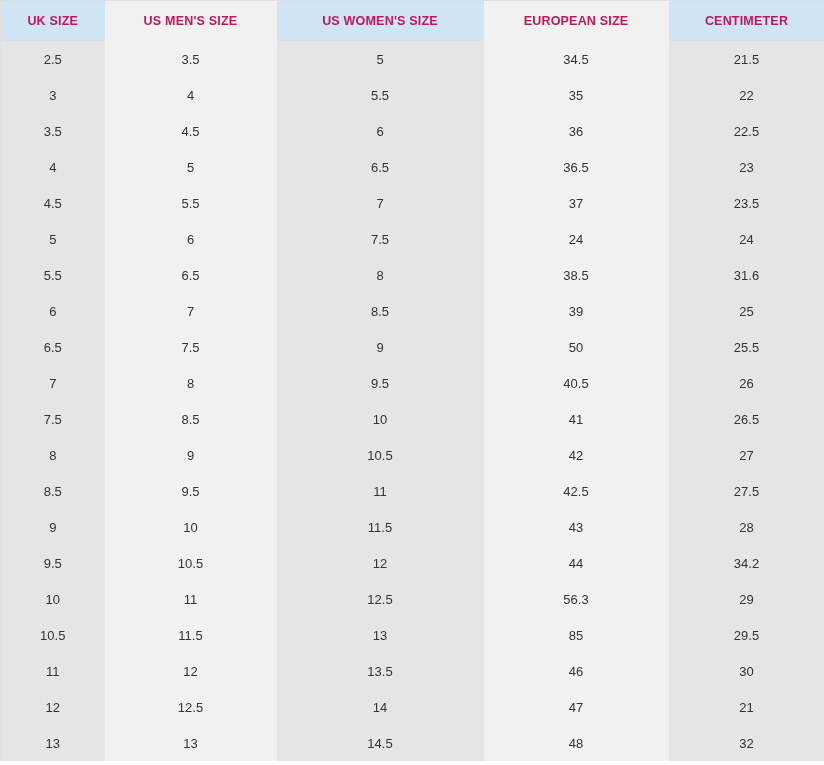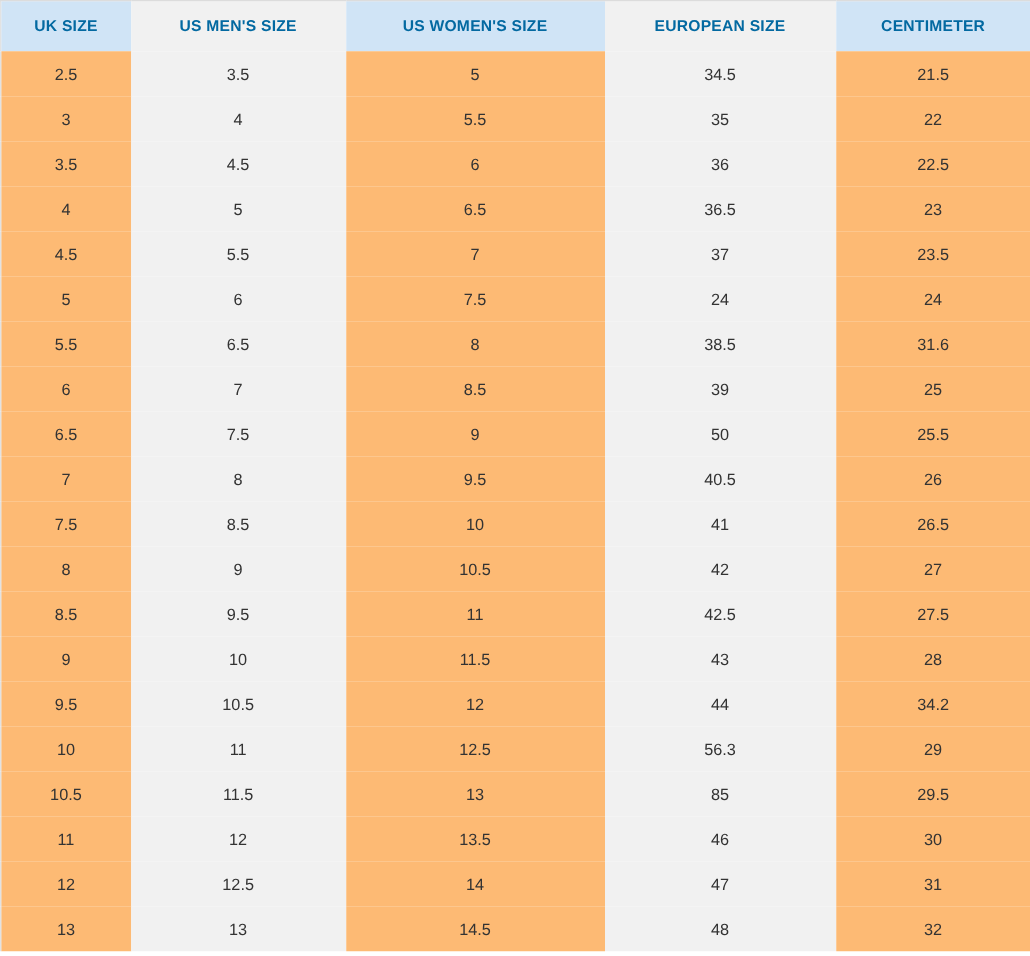--- a/index.html
+++ b/index.html
@@ -25,41 +25,41 @@
   #size-chart col.c3 { width: 207px; }
   #size-chart col.c4 { width: 185px; }
   #size-chart col.c5 { width: 156px; }
 
   #size-chart thead th {
     height: 40px;
     padding: 0;
     font-size: 12.5px;
     font-weight: bold;
     letter-spacing: 0.2px;
-    color: #0369a1;
+    color: #be185d;
     text-align: center;
     vertical-align: middle;
     text-transform: uppercase;
     white-space: nowrap;
   }
   #size-chart tbody td {
     height: 36px;
     padding: 0;
     font-size: 13px;
     font-weight: normal;
     color: #333333;
     text-align: center;
     vertical-align: middle;
     white-space: nowrap;
   }
   
   #size-chart thead th.tint-blue { background: #d0e4f6; }
   #size-chart thead th.tint-gray { background: #f1f1f1; }
   #size-chart tbody td.tint-gray { background: #f1f1f1; }
-  #size-chart tbody td.tint-blue { background: #fdba74; }
+  #size-chart tbody td.tint-blue { background: #e5e5e5; }
   #size-chart tbody tr:last-child td { border-bottom: 0; }
 </style>
 </head>
 <body>
 
 <table id="size-chart">
   <colgroup>
     <col class="c1">
       <col class="c2">
       <col class="c3">
@@ -200,21 +200,21 @@
         <td class="tint-gray">12</td>
         <td class="tint-blue">13.5</td>
         <td class="tint-gray">46</td>
         <td class="tint-blue">30</td>
       </tr>
       <tr>
         <td class="tint-blue">12</td>
         <td class="tint-gray">12.5</td>
         <td class="tint-blue">14</td>
         <td class="tint-gray">47</td>
-        <td class="tint-blue">31</td>
+        <td class="tint-blue">21</td>
       </tr>
       <tr>
         <td class="tint-blue">13</td>
         <td class="tint-gray">13</td>
         <td class="tint-blue">14.5</td>
         <td class="tint-gray">48</td>
         <td class="tint-blue">32</td>
       </tr>
     </tbody>
 </table>

